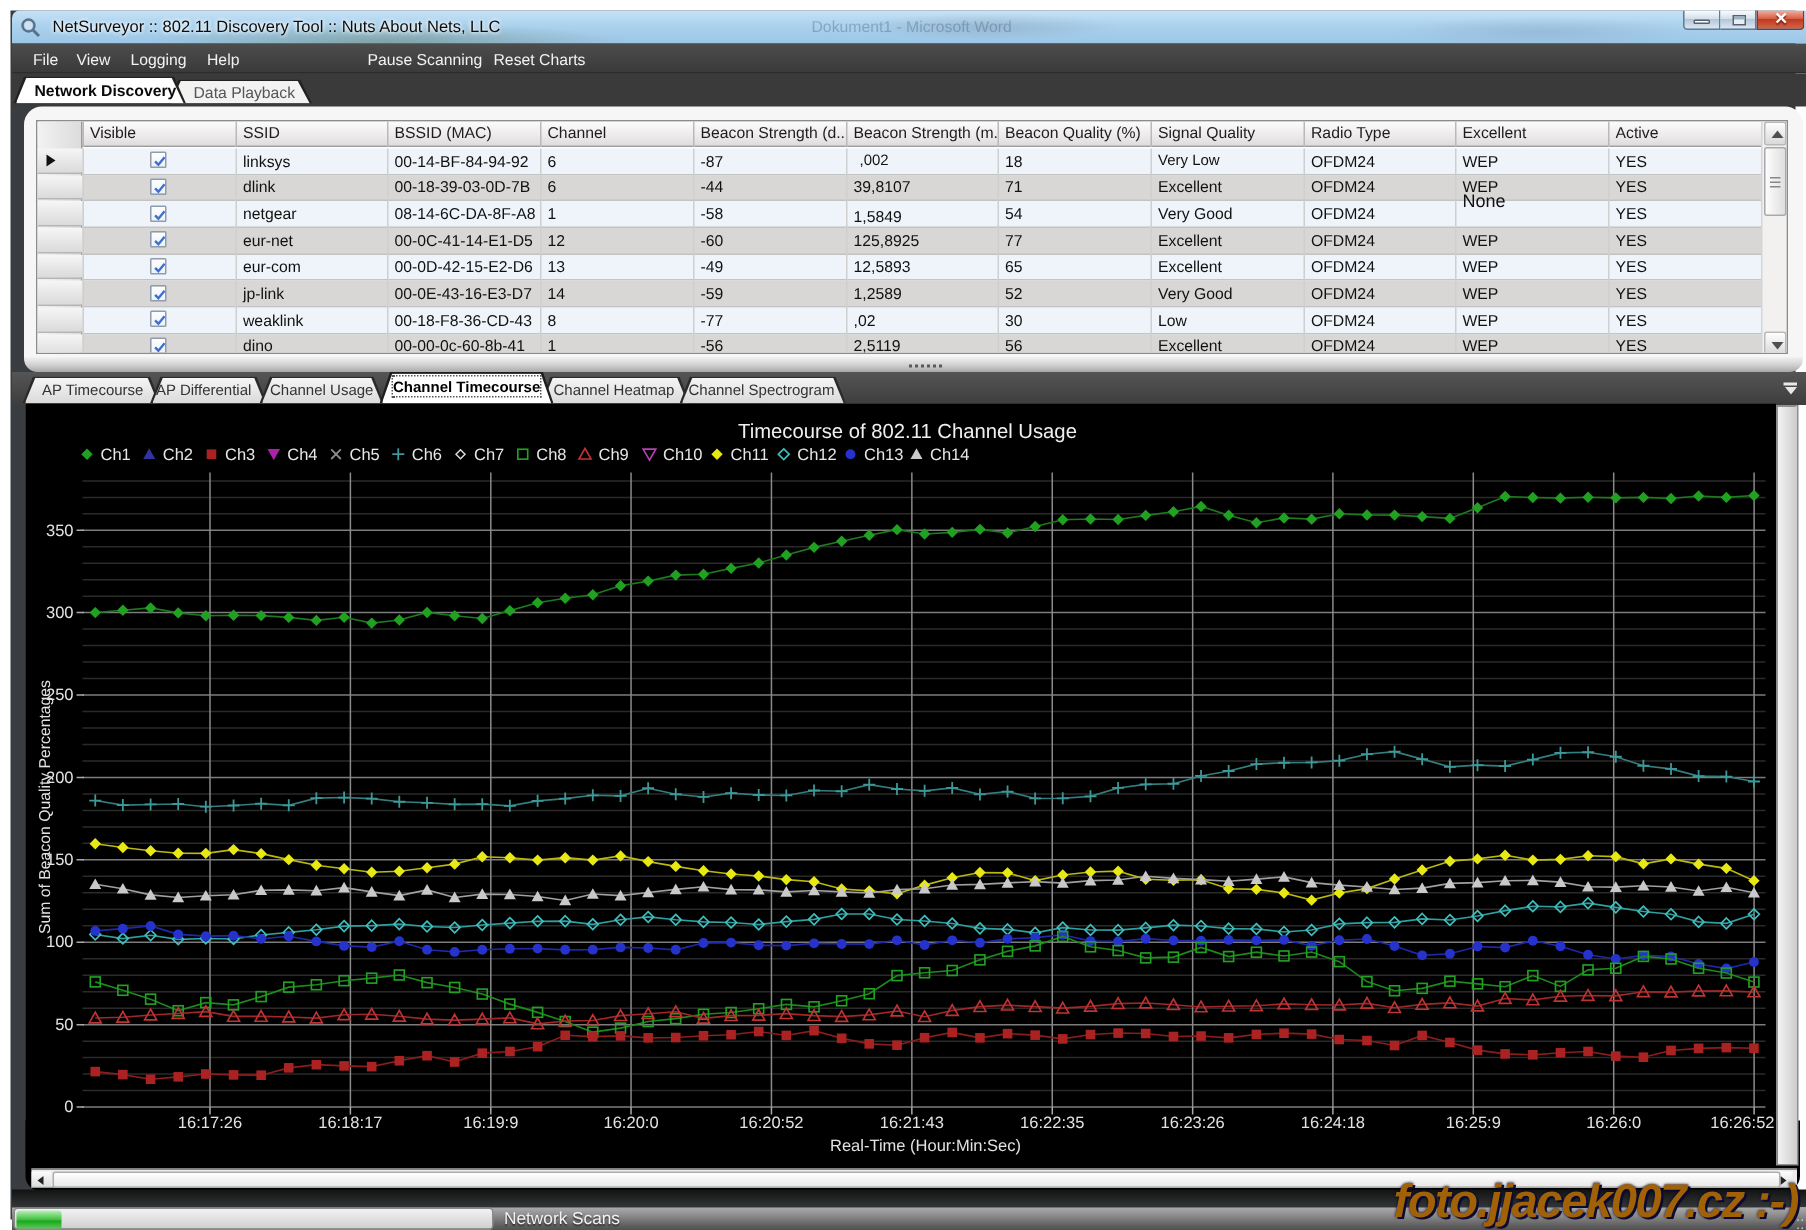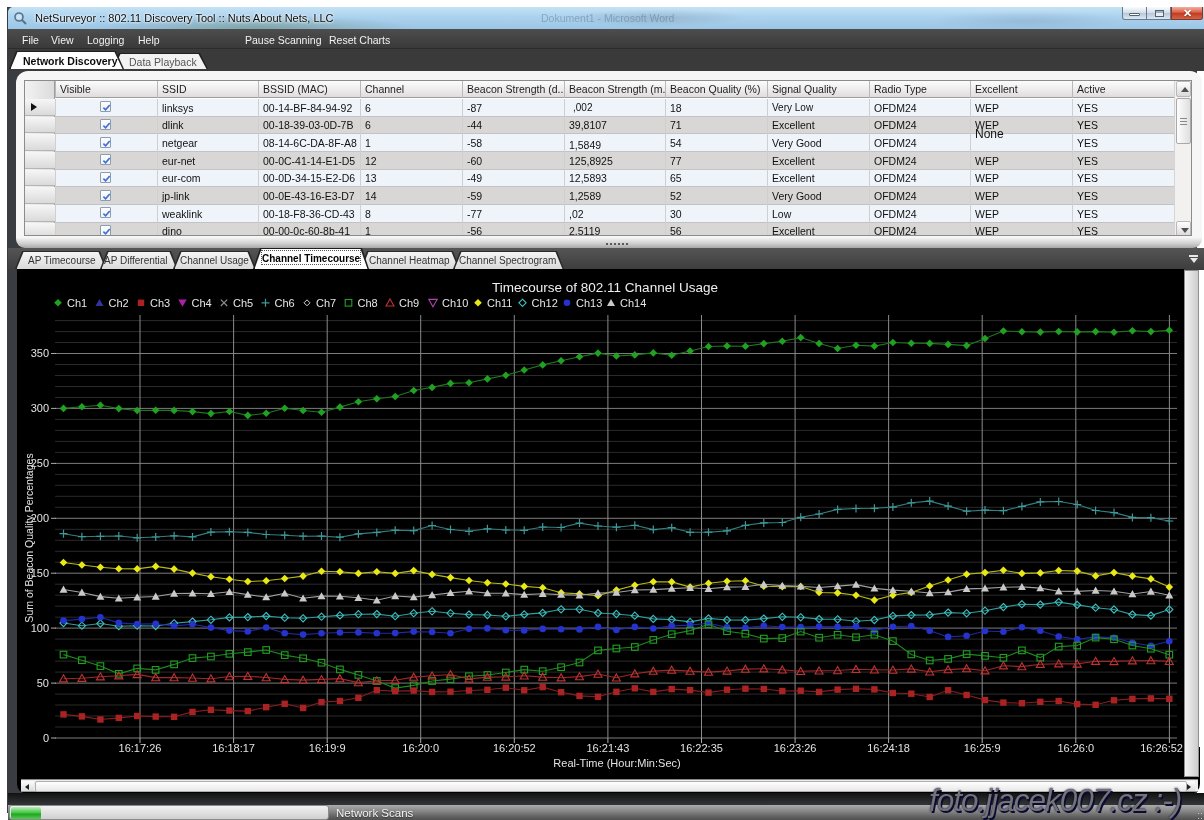--- a/index.html
+++ b/index.html
@@ -150,21 +150,21 @@
       <div style="position:absolute;left:1052px;top:73.5px;font-size:10.5px;color:#111;white-space:nowrap">YES</div>
       <div style="position:absolute;left:30px;top:87.6px;width:1120px;height:1px;background:#c3c3c3"></div>
       <div style="position:absolute;left:30px;top:88.6px;width:1120px;height:17.65px;background:#eff4fb"></div>
       <div style="position:absolute;left:0;top:88.6px;width:30px;height:16.65px;background:linear-gradient(#f6f6f6,#dadada);border-bottom:1px solid #b5b5b5"></div>
       <div style="position:absolute;left:75px;top:90.8px;width:11px;height:11px;background:linear-gradient(#fdfdfd,#eef3f8);border:1px solid #8e9cad;border-radius:1px">
         <svg width="11" height="11" viewBox="0 0 11 11" style="display:block">
           <path d="M2.4 5.6L4.6 7.8L8.7 2.9" stroke="#3f6fd0" stroke-width="1.6" fill="none"></path>
         </svg>
       </div>
       <div style="position:absolute;left:137px;top:91.2px;font-size:10.5px;color:#111;white-space:nowrap">eur-com</div>
-      <div style="position:absolute;left:238px;top:91.2px;font-size:10.5px;color:#111;white-space:nowrap">00-0D-34-15-E2-D6</div>
+      <div style="position:absolute;left:238px;top:91.2px;font-size:10.5px;color:#111;white-space:nowrap">00-0D-42-15-E2-D6</div>
       <div style="position:absolute;left:340px;top:91.2px;font-size:10.5px;color:#111;white-space:nowrap">13</div>
       <div style="position:absolute;left:442px;top:91.2px;font-size:10.5px;color:#111;white-space:nowrap">-49</div>
       <div style="position:absolute;left:544px;top:91.2px;font-size:10.5px;color:#111;white-space:nowrap">12,5893</div>
       <div style="position:absolute;left:645px;top:91.2px;font-size:10.5px;color:#111;white-space:nowrap">65</div>
       <div style="position:absolute;left:747px;top:91.2px;font-size:10.5px;color:#111;white-space:nowrap">Excellent</div>
       <div style="position:absolute;left:849px;top:91.2px;font-size:10.5px;color:#111;white-space:nowrap">OFDM24</div>
       <div style="position:absolute;left:950px;top:91.2px;font-size:10.5px;color:#111;white-space:nowrap">WEP</div>
       <div style="position:absolute;left:1052px;top:91.2px;font-size:10.5px;color:#111;white-space:nowrap">YES</div>
       <div style="position:absolute;left:30px;top:105.2px;width:1120px;height:1px;background:#c3c3c3"></div>
       <div style="position:absolute;left:30px;top:106.2px;width:1120px;height:17.65px;background:#d8d7d5"></div>
@@ -910,13 +910,13 @@
   </div>
 
   <div style="position:absolute;left:2px;top:798px;width:320px;height:15px;background:linear-gradient(#f2f2f2,#cfcfcf);border:1px solid #8a8a8a;border-radius:3px;overflow:hidden">
     <div style="position:absolute;left:1px;top:1px;width:30px;height:13px;background:linear-gradient(#b8f0b8,#44c344 45%,#1ea81e 55%,#63cf63);border-radius:2px"></div>
   </div>
 
   <div style="position:absolute;left:1px;top:814px;width:1202px;height:3px;background:#53575a"></div>
   <div style="position:absolute;left:1px;top:817px;width:1202px;height:2px;background:#8f979c"></div>
 </div>
 
-<div style="position:absolute;left:929px;top:782px;width:275px;font-size:31.5px;font-style:italic;font-weight:normal;color:#737373;letter-spacing:-1px;text-shadow:1.5px 1.5px 0 #0a0a33,0 0 2px #000044;white-space:nowrap">foto.jjacek007.cz :-)</div>
+<div style="position:absolute;left:929px;top:782px;width:275px;font-size:31.5px;font-style:italic;font-weight:bold;color:#a16207;letter-spacing:-1px;text-shadow:1.5px 1.5px 0 #0a0a33,0 0 2px #000044;white-space:nowrap">foto.jjacek007.cz :-)</div>
 
 </body></html>

